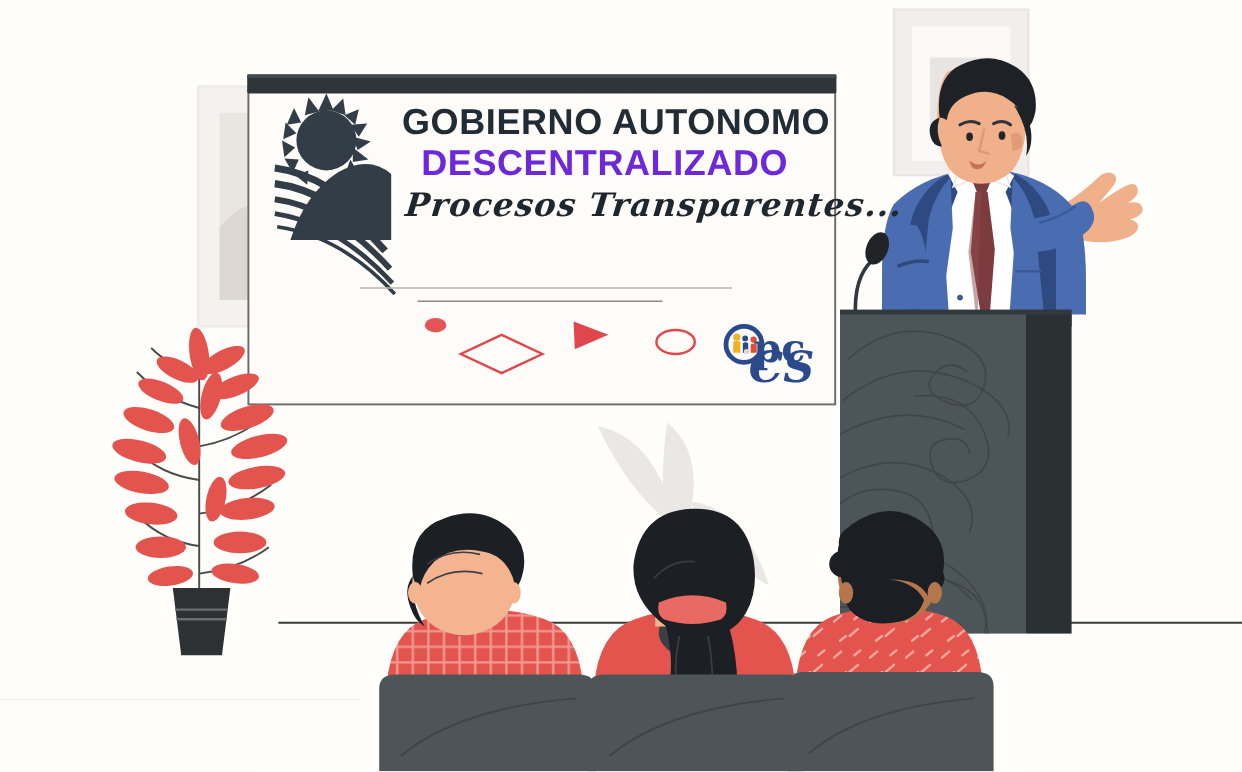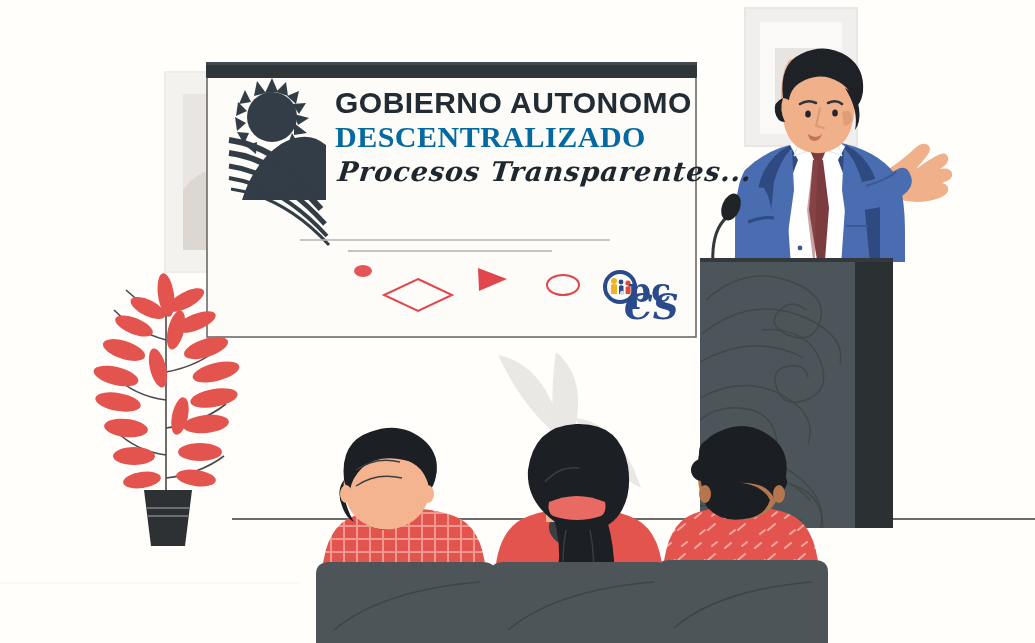--- a/index.html
+++ b/index.html
@@ -20,26 +20,26 @@
   }
   #title-line1{
     left:335px; top:88px;
     font-size:30px; font-weight:bold;
     letter-spacing:0.5px;
     line-height:1;
     font-family:"Liberation Sans", sans-serif;
     color:#222c35;
   }
   #title-line2{
-    left:335px; top:122px;
+    left:351px; top:122px;
     font-size:30px; font-weight:bold;
     letter-spacing:0.5px;
     line-height:1;
-    font-family:Liberation Serif, serif;
-    color:#0369a1;
+    font-family:Liberation Sans, sans-serif;
+    color:#6d28d9;
   }
   #tagline{
     left:338px; top:158px;
     font-size:27px;
     font-style:italic;
     font-weight:bold;
     letter-spacing:1px;
     line-height:1;
     font-family:"DejaVu Serif", serif;
     color:#1e262e;

